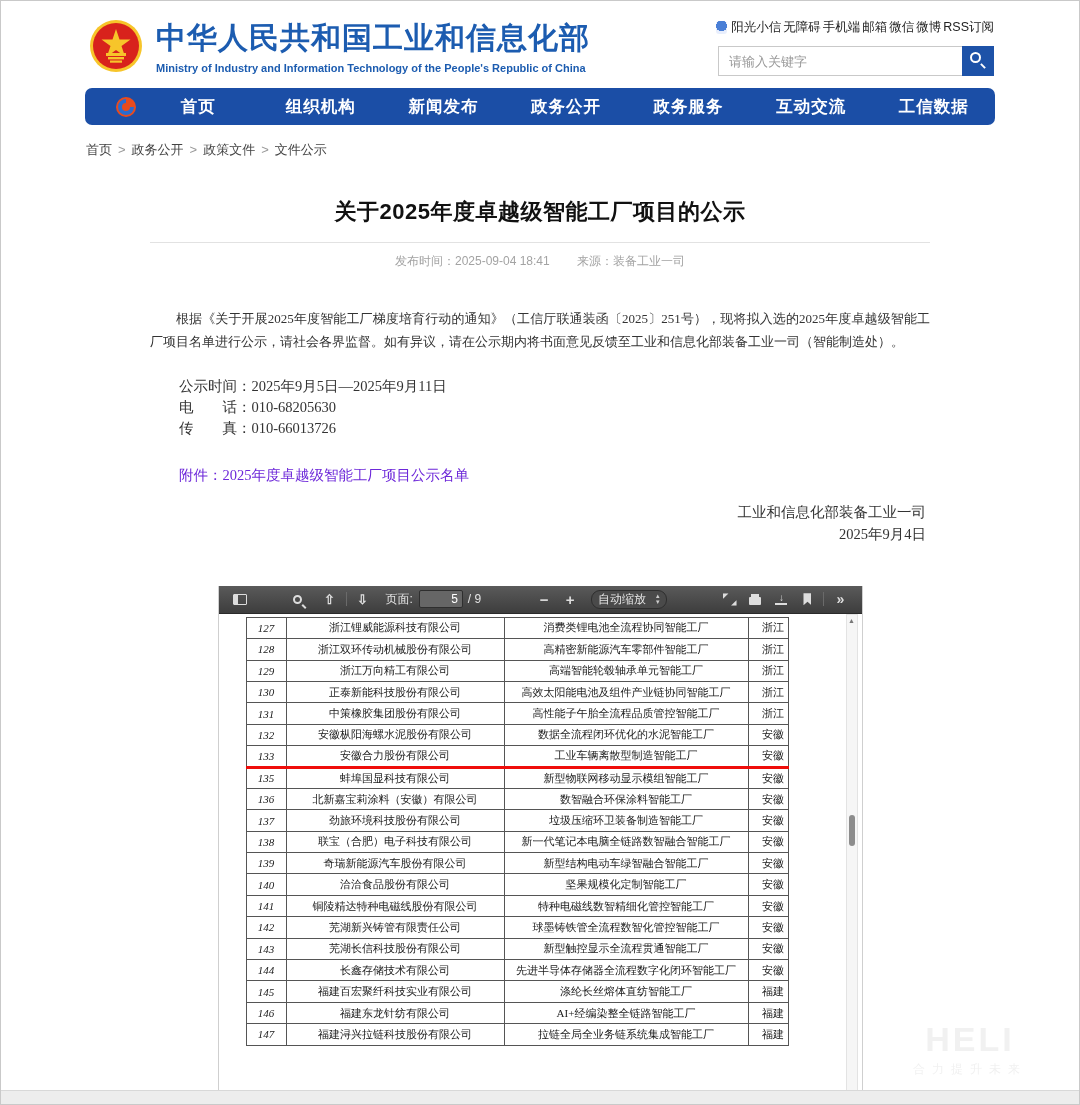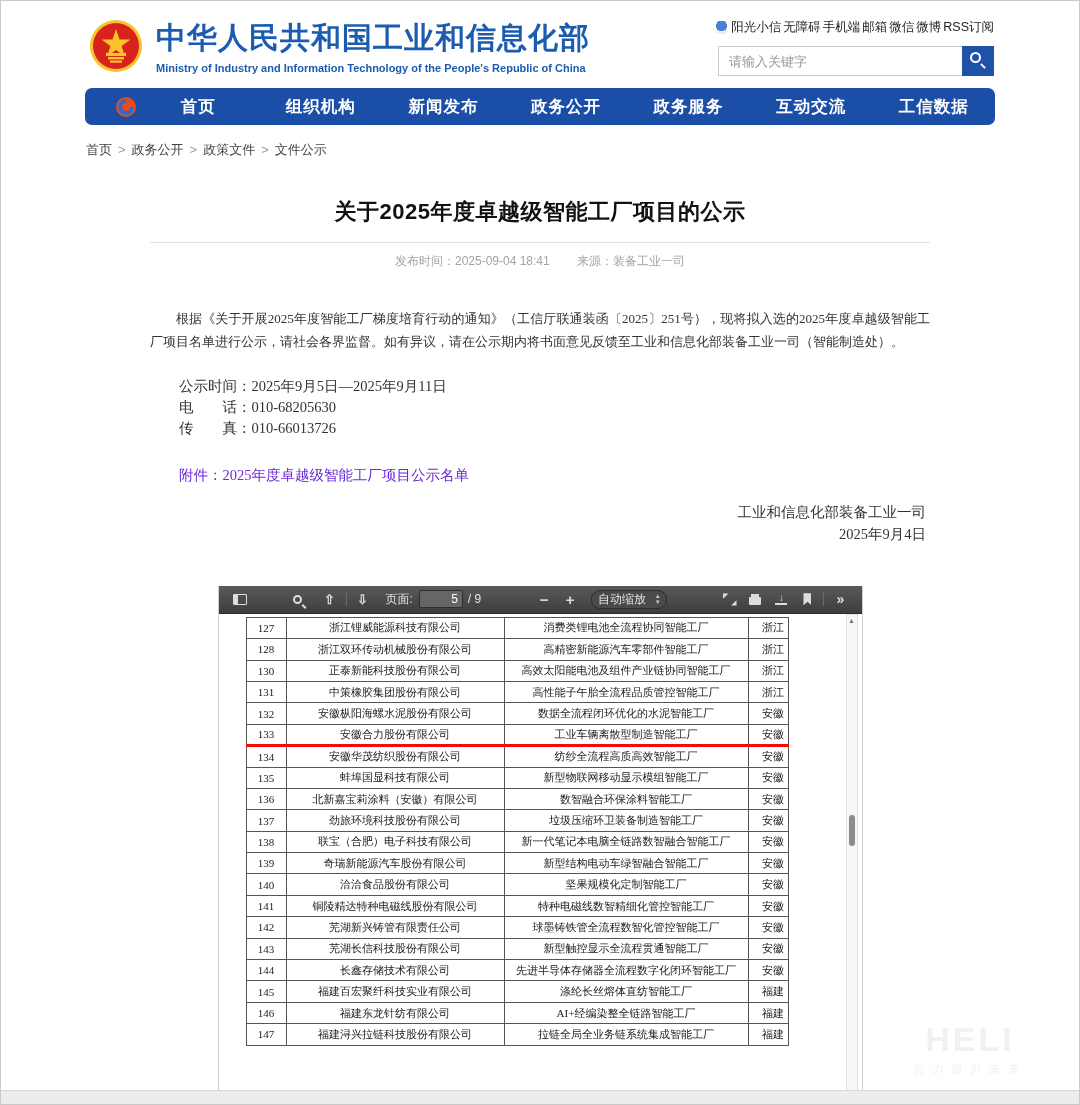--- a/index.html
+++ b/index.html
@@ -68,21 +68,21 @@
   .icon-present::after { right:-1px; bottom:-2px; transform:rotate(180deg); }
   .icon-print { width:12px; height:8px; background:#ddd; border-radius:1px; position:relative; margin-top:3px; }
   .icon-print::before { content:""; position:absolute; left:2px; top:-3px; width:8px; height:3px; background:#ddd; }
   .icon-download { width:12px; height:12px; border-bottom:2px solid #ddd; text-align:center; font-size:10px; color:#ddd; line-height:10px; font-weight:bold; }
   .icon-bookmark { width:8px; height:12px; background:#ddd; clip-path:polygon(0 0,100% 0,100% 100%,50% 70%,0 100%); }
   .tb-more { font-size:14px; color:#ddd; font-weight:bold; }
 
   .pdf-page { position:relative; height:482px; background:#fff; overflow:hidden; }
   .pdf-table { border-collapse:collapse; margin:3px 0 0 27px; font-family:"Liberation Serif", serif; font-size:11px; color:#1a1a1a; table-layout:fixed; }
   .pdf-table td { border:1px solid #555; text-align:center; height:21.4px; padding:0 3px; overflow:hidden; white-space:nowrap; }
-  .pdf-table td.c-no { width:40px; }
+  .pdf-table td.c-no { width:40px;font-style:italic; }
   .pdf-table td.c-company { width:218px; }
   .pdf-table td.c-project { width:244px; }
   .pdf-table td.c-province { width:40px;padding-left:13px; }
   .pdf-table tr.highlight td { border-bottom:3px solid #ef0d0a; }
 
   .pdf-scrollbar { position:absolute; top:0; right:4px; bottom:2px; width:12px; background:#f6f6f6; border:1px solid #e3e3e3; }
   .sb-arrow { position:absolute; left:0; width:100%; text-align:center; font-size:7px; color:#777; cursor:pointer; }
   .sb-up { top:2px; }
   .sb-thumb { position:absolute; left:2px; top:200px; width:6px; height:31px; background:#8d8d8d; border-radius:4px; cursor:pointer; }
 
@@ -247,20 +247,26 @@
               <td class="c-project">消费类锂电池全流程协同智能工厂</td>
               <td class="c-province">浙江</td>
             </tr>
             <tr>
               <td class="c-no">128</td>
               <td class="c-company">浙江双环传动机械股份有限公司</td>
               <td class="c-project">高精密新能源汽车零部件智能工厂</td>
               <td class="c-province">浙江</td>
             </tr>
             <tr>
+              <td class="c-no">129</td>
+              <td class="c-company">浙江万向精工有限公司</td>
+              <td class="c-project">高端智能轮毂轴承单元智能工厂</td>
+              <td class="c-province">浙江</td>
+            </tr>
+            <tr>
               <td class="c-no">130</td>
               <td class="c-company">正泰新能科技股份有限公司</td>
               <td class="c-project">高效太阳能电池及组件产业链协同智能工厂</td>
               <td class="c-province">浙江</td>
             </tr>
             <tr>
               <td class="c-no">131</td>
               <td class="c-company">中策橡胶集团股份有限公司</td>
               <td class="c-project">高性能子午胎全流程品质管控智能工厂</td>
               <td class="c-province">浙江</td>
@@ -268,26 +274,20 @@
             <tr>
               <td class="c-no">132</td>
               <td class="c-company">安徽枞阳海螺水泥股份有限公司</td>
               <td class="c-project">数据全流程闭环优化的水泥智能工厂</td>
               <td class="c-province">安徽</td>
             </tr>
             <tr class="highlight">
               <td class="c-no">133</td>
               <td class="c-company">安徽合力股份有限公司</td>
               <td class="c-project">工业车辆离散型制造智能工厂</td>
-              <td class="c-province">安徽</td>
-            </tr>
-            <tr>
-              <td class="c-no">134</td>
-              <td class="c-company">安徽华茂纺织股份有限公司</td>
-              <td class="c-project">纺纱全流程高质高效智能工厂</td>
               <td class="c-province">安徽</td>
             </tr>
             <tr>
               <td class="c-no">135</td>
               <td class="c-company">蚌埠国显科技有限公司</td>
               <td class="c-project">新型物联网移动显示模组智能工厂</td>
               <td class="c-province">安徽</td>
             </tr>
             <tr>
               <td class="c-no">136</td>

